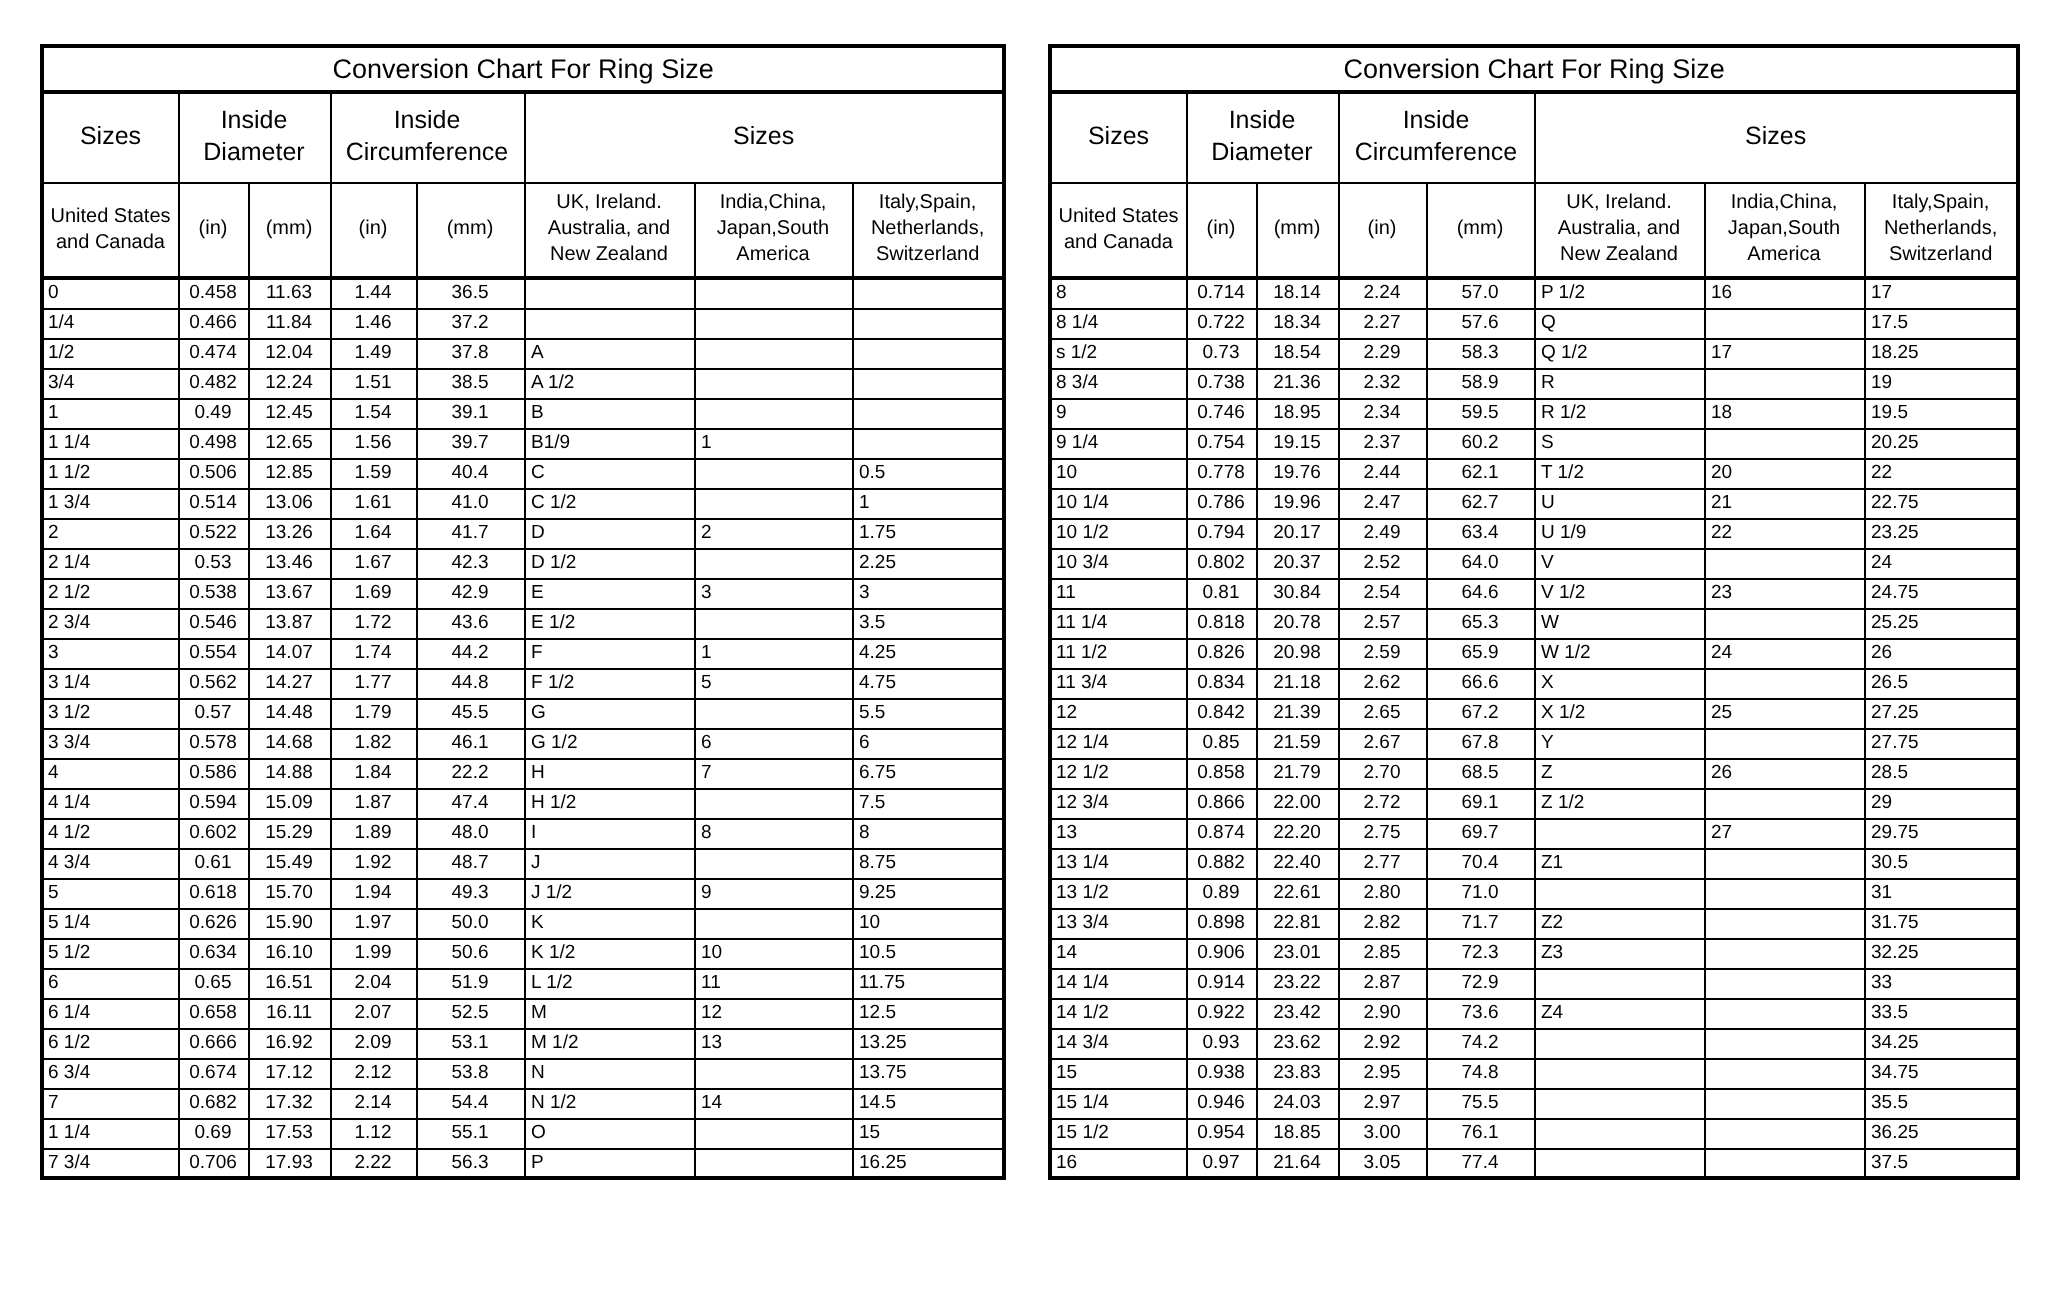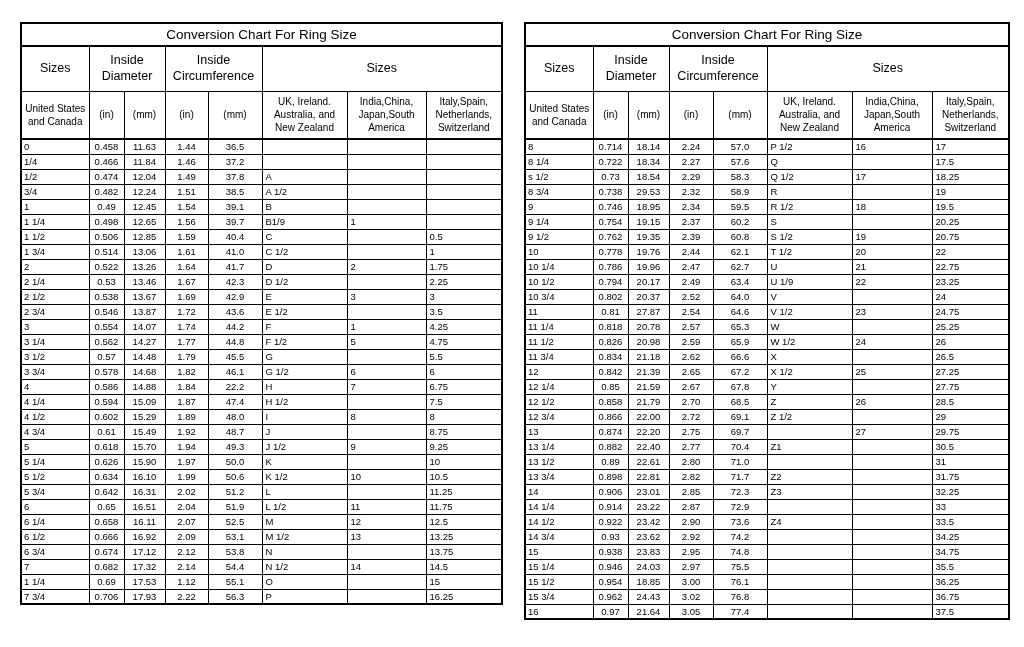--- a/index.html
+++ b/index.html
@@ -320,30 +320,20 @@
           <td class="c0">5 1/2</td>
           <td class="c1">0.634</td>
           <td class="c2">16.10</td>
           <td class="c3">1.99</td>
           <td class="c4">50.6</td>
           <td class="c5">K 1/2</td>
           <td class="c6">10</td>
           <td class="c7">10.5</td>
         </tr>
         <tr>
-          <td class="c0">5 3/4</td>
-          <td class="c1">0.642</td>
-          <td class="c2">16.31</td>
-          <td class="c3">2.02</td>
-          <td class="c4">51.2</td>
-          <td class="c5">L</td>
-          <td class="c6"></td>
-          <td class="c7">11.25</td>
-        </tr>
-        <tr>
           <td class="c0">6</td>
           <td class="c1">0.65</td>
           <td class="c2">16.51</td>
           <td class="c3">2.04</td>
           <td class="c4">51.9</td>
           <td class="c5">L 1/2</td>
           <td class="c6">11</td>
           <td class="c7">11.75</td>
         </tr>
         <tr>
@@ -470,21 +460,21 @@
           <td class="c2">18.54</td>
           <td class="c3">2.29</td>
           <td class="c4">58.3</td>
           <td class="c5">Q 1/2</td>
           <td class="c6">17</td>
           <td class="c7">18.25</td>
         </tr>
         <tr>
           <td class="c0">8 3/4</td>
           <td class="c1">0.738</td>
-          <td class="c2">29.53</td>
+          <td class="c2">21.36</td>
           <td class="c3">2.32</td>
           <td class="c4">58.9</td>
           <td class="c5">R</td>
           <td class="c6"></td>
           <td class="c7">19</td>
         </tr>
         <tr>
           <td class="c0">9</td>
           <td class="c1">0.746</td>
           <td class="c2">18.95</td>
@@ -498,30 +488,20 @@
           <td class="c0">9 1/4</td>
           <td class="c1">0.754</td>
           <td class="c2">19.15</td>
           <td class="c3">2.37</td>
           <td class="c4">60.2</td>
           <td class="c5">S</td>
           <td class="c6"></td>
           <td class="c7">20.25</td>
         </tr>
         <tr>
-          <td class="c0">9 1/2</td>
-          <td class="c1">0.762</td>
-          <td class="c2">19.35</td>
-          <td class="c3">2.39</td>
-          <td class="c4">60.8</td>
-          <td class="c5">S 1/2</td>
-          <td class="c6">19</td>
-          <td class="c7">20.75</td>
-        </tr>
-        <tr>
           <td class="c0">10</td>
           <td class="c1">0.778</td>
           <td class="c2">19.76</td>
           <td class="c3">2.44</td>
           <td class="c4">62.1</td>
           <td class="c5">T 1/2</td>
           <td class="c6">20</td>
           <td class="c7">22</td>
         </tr>
         <tr>
@@ -550,21 +530,21 @@
           <td class="c2">20.37</td>
           <td class="c3">2.52</td>
           <td class="c4">64.0</td>
           <td class="c5">V</td>
           <td class="c6"></td>
           <td class="c7">24</td>
         </tr>
         <tr>
           <td class="c0">11</td>
           <td class="c1">0.81</td>
-          <td class="c2">27.87</td>
+          <td class="c2">30.84</td>
           <td class="c3">2.54</td>
           <td class="c4">64.6</td>
           <td class="c5">V 1/2</td>
           <td class="c6">23</td>
           <td class="c7">24.75</td>
         </tr>
         <tr>
           <td class="c0">11 1/4</td>
           <td class="c1">0.818</td>
           <td class="c2">20.78</td>
@@ -738,30 +718,20 @@
           <td class="c0">15 1/2</td>
           <td class="c1">0.954</td>
           <td class="c2">18.85</td>
           <td class="c3">3.00</td>
           <td class="c4">76.1</td>
           <td class="c5"></td>
           <td class="c6"></td>
           <td class="c7">36.25</td>
         </tr>
         <tr>
-          <td class="c0">15 3/4</td>
-          <td class="c1">0.962</td>
-          <td class="c2">24.43</td>
-          <td class="c3">3.02</td>
-          <td class="c4">76.8</td>
-          <td class="c5"></td>
-          <td class="c6"></td>
-          <td class="c7">36.75</td>
-        </tr>
-        <tr>
           <td class="c0">16</td>
           <td class="c1">0.97</td>
           <td class="c2">21.64</td>
           <td class="c3">3.05</td>
           <td class="c4">77.4</td>
           <td class="c5"></td>
           <td class="c6"></td>
           <td class="c7">37.5</td>
         </tr>
       </tbody>

